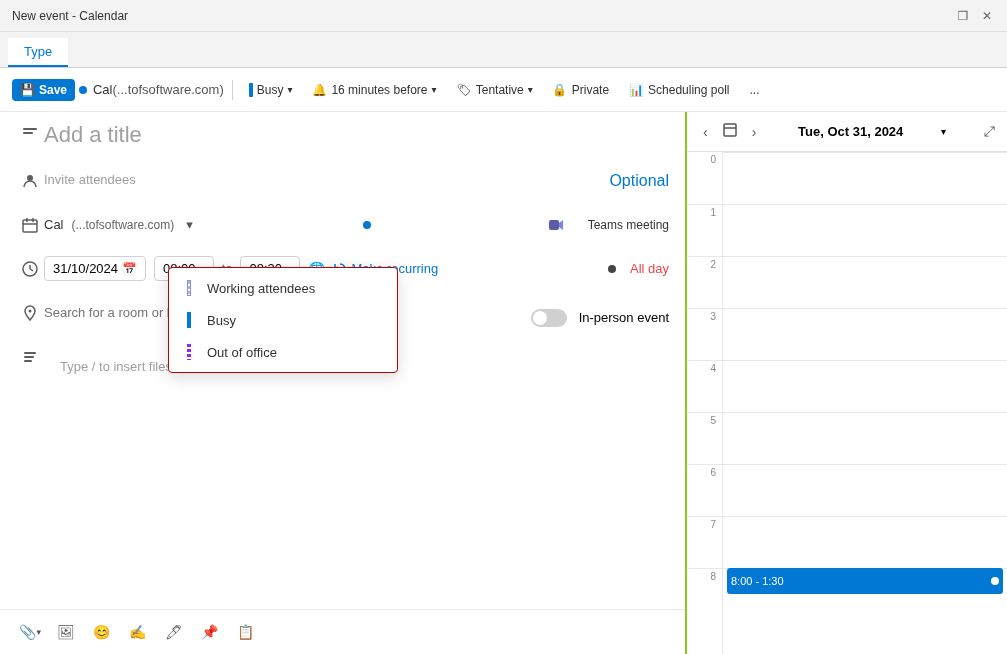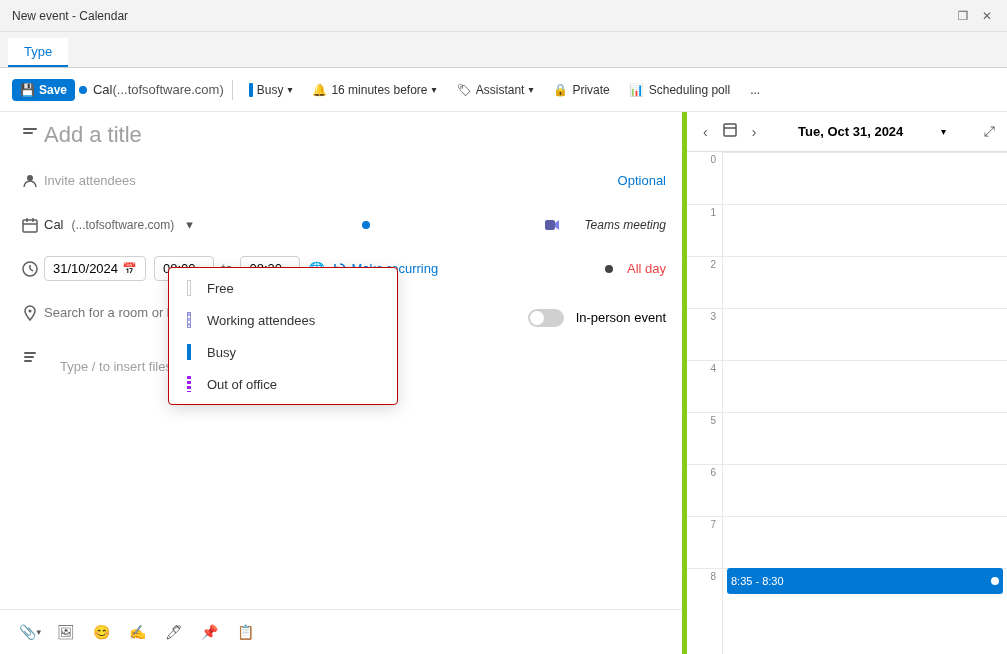--- a/index.html
+++ b/index.html
@@ -75,21 +75,21 @@
     .main-layout {
       display: flex;
       height: calc(654px - 32px - 36px - 44px);
     }
 
     
     .form-panel {
       flex: 1;
       padding: 0;
       overflow: hidden;
-      border-right: 5px solid #84cc16;
+      border-right: 2px solid #84cc16;
       position: relative;
     }
 
     
     .form-row {
       display: flex;
       align-items: center;
       padding: 6px 16px;
       border-bottom: 1px solid transparent;
       min-height: 44px;
@@ -113,30 +113,30 @@
       padding: 4px 0;
     }
     .title-input::placeholder { color: #a0a0a0; }
 
     .attendee-row {
       display: flex;
       align-items: flex-start;
       justify-content: space-between;
     }
     .attendee-label { color: #a0a0a0; }
-    .optional-link { color: #0078d4; cursor: pointer; font-size: 13px; }
+    .optional-link { color: #0078d4; cursor: pointer; font-size: 16px; }
 
     .calendar-row {
       display: flex;
       align-items: center;
       gap: 8px;
     }
     .calendar-name { color: #333; }
     .calendar-email { color: #666; font-size: 12px; }
-    .teams-meeting { display: flex; align-items: center; gap: 24px; margin-left: auto; color: #333; font-size: 12px; font-style: italic; }
+    .teams-meeting { display: flex; align-items: center; gap: 24px; margin-left: auto; color: #333; font-size: 12px; }
 
     .datetime-row {
       display: flex;
       align-items: center;
       gap: 8px;
       font-size: 13px;
     }
     .date-field {
       display: flex;
       align-items: center;
@@ -356,21 +356,21 @@
     <span>Busy</span>
     <span class="chevron">▾</span>
   </button>
   <button class="toolbar-btn">
     <span>🔔</span>
     <span>16 minutes before</span>
     <span class="chevron">▾</span>
   </button>
   <button class="toolbar-btn">
     <span>🏷</span>
-    <span>Assistant</span>
+    <span>Tentative</span>
     <span class="chevron">▾</span>
   </button>
   <button class="toolbar-btn">
     <span>🔒</span>
     <span>Private</span>
   </button>
   <button class="toolbar-btn">
     <span>📊</span>
     <span>Scheduling poll</span>
   </button>
@@ -521,26 +521,20 @@
         <span>📌</span>
       </div>
       <div class="bottom-btn">
         <span>📋</span>
       </div>
     </div>
 
     <div class="dropdown-overlay">
       <div class="dropdown-item">
         <div class="status-icon">
-          <div class="free-bar"></div>
-        </div>
-        <span>Free</span>
-      </div>
-      <div class="dropdown-item">
-        <div class="status-icon">
           <div class="working-bar"></div>
         </div>
         <span>Working attendees</span>
       </div>
       <div class="dropdown-item">
         <div class="status-icon">
           <div class="busy-bar"></div>
         </div>
         <span>Busy</span>
       </div>
@@ -607,19 +601,19 @@
           <div style="height:52px; border-top:1px solid #e8e8e8;"></div>
           <div style="height:52px; border-top:1px solid #e8e8e8;"></div>
           <div style="height:52px; border-top:1px solid #e8e8e8;"></div>
           <div style="height:52px; border-top:1px solid #e8e8e8;"></div>
           <div style="height:52px; border-top:1px solid #e8e8e8;"></div>
           <div style="height:52px; border-top:1px solid #e8e8e8;"></div>
           <div style="height:52px; border-top:1px solid #e8e8e8;"></div>
         </div>
 
         <div class="event-block" style="top: 416px; height: 26px; background: #0078d4; display:flex; align-items:center; justify-content:space-between;">
-          <span>8:35 - 8:30</span>
+          <span>8:00 - 1:30</span>
           <span style="width:8px;height:8px;border-radius:50%;background:#fff;"></span>
         </div>
       </div>
     </div>
   </div>
 </div>
 
 </body></html>

